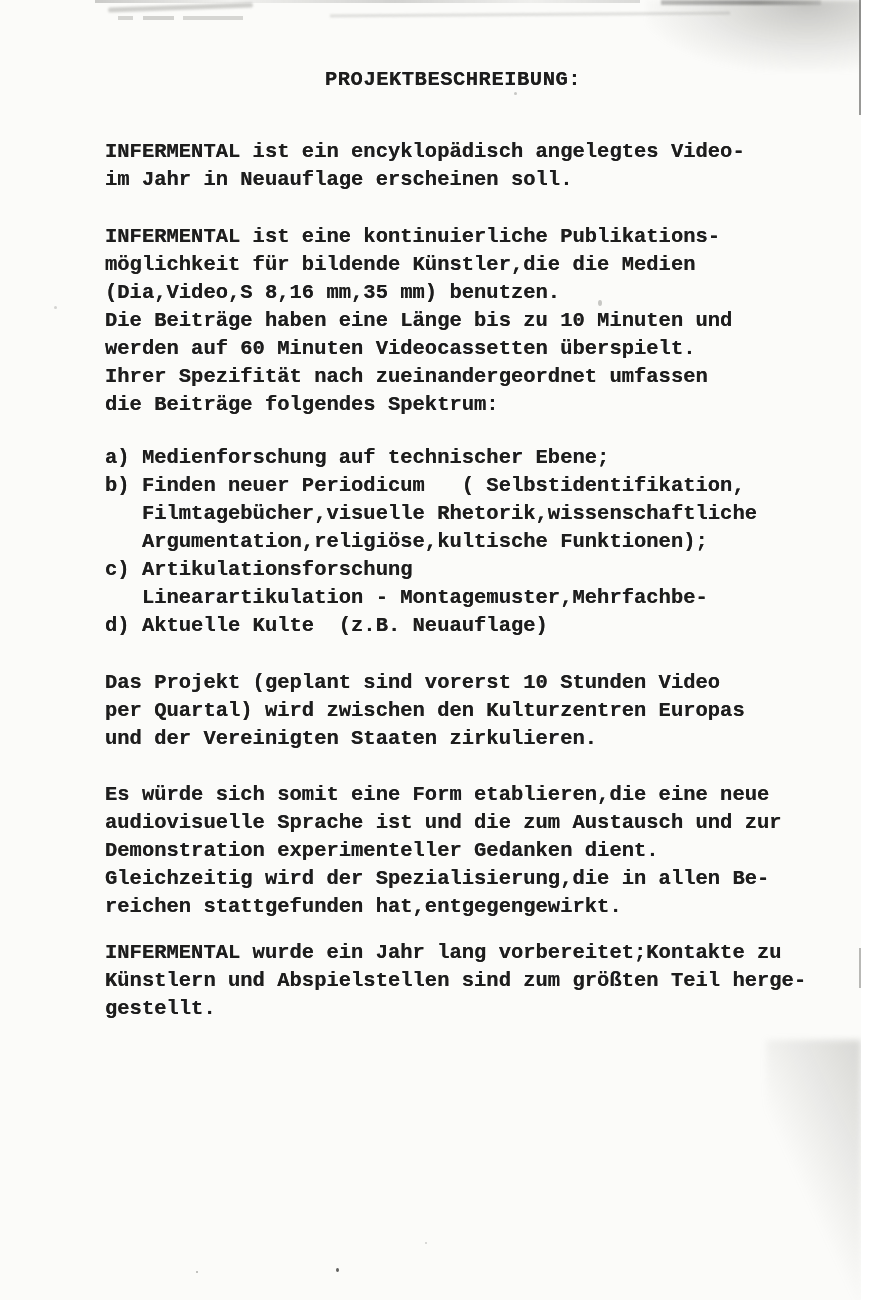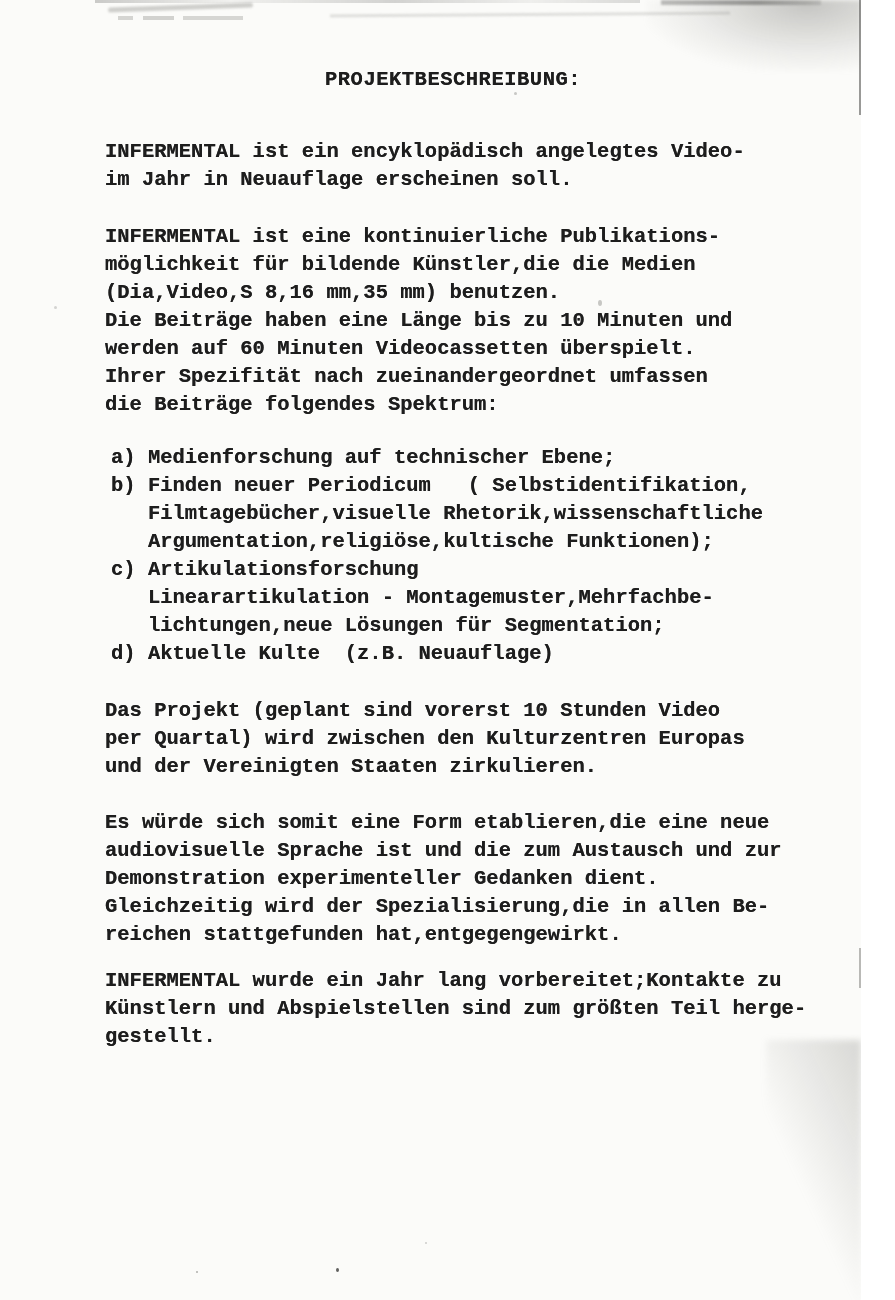--- a/index.html
+++ b/index.html
@@ -29,21 +29,21 @@
   }
   .line { white-space: pre; }
   .title-line {
     white-space: pre;
     margin-left: 220px;
     margin-bottom: 31px;
     letter-spacing: 0.5px;
   }
   .block-p1   { margin-bottom: 29px; margin-top: 44px; }
   .block-p2   { margin-bottom: 25px; }
-  .block-list { margin-bottom: 29px; margin-left: 6px; }
+  .block-list { margin-bottom: 29px; }
   .block-p3   { margin-bottom: 28px; }
   .block-p4   { margin-bottom: 18px; }
 
   
   .artifact { position: absolute; pointer-events: none; }
   .top-edge-line {
     left: 95px; top: 0; width: 545px; height: 3px;
     background: linear-gradient(90deg,
       rgba(90,90,88,0.5), rgba(140,140,138,0.15) 25%,
       rgba(100,100,98,0.45) 55%, rgba(150,150,148,0.2) 80%,
@@ -140,21 +140,20 @@
       <div class="line">die Beiträge folgendes Spektrum:</div>
     </div>
 
     <div class="block-list">
       <div class="line">a) Medienforschung auf technischer Ebene;</div>
       <div class="line">b) Finden neuer Periodicum   ( Selbstidentifikation,</div>
       <div class="line">   Filmtagebücher,visuelle Rhetorik,wissenschaftliche</div>
       <div class="line">   Argumentation,religiöse,kultische Funktionen);</div>
       <div class="line">c) Artikulationsforschung</div>
       <div class="line">   Linearartikulation - Montagemuster,Mehrfachbe-</div>
-      <div class="line">   lichtungen,neue Lösungen für Segmentation;</div>
       <div class="line">d) Aktuelle Kulte  (z.B. Neuauflage)</div>
     </div>
 
     <div class="block-p3">
       <div class="line">Das Projekt (geplant sind vorerst 10 Stunden Video</div>
       <div class="line">per Quartal) wird zwischen den Kulturzentren Europas</div>
       <div class="line">und der Vereinigten Staaten zirkulieren.</div>
     </div>
 
     <div class="block-p4">

